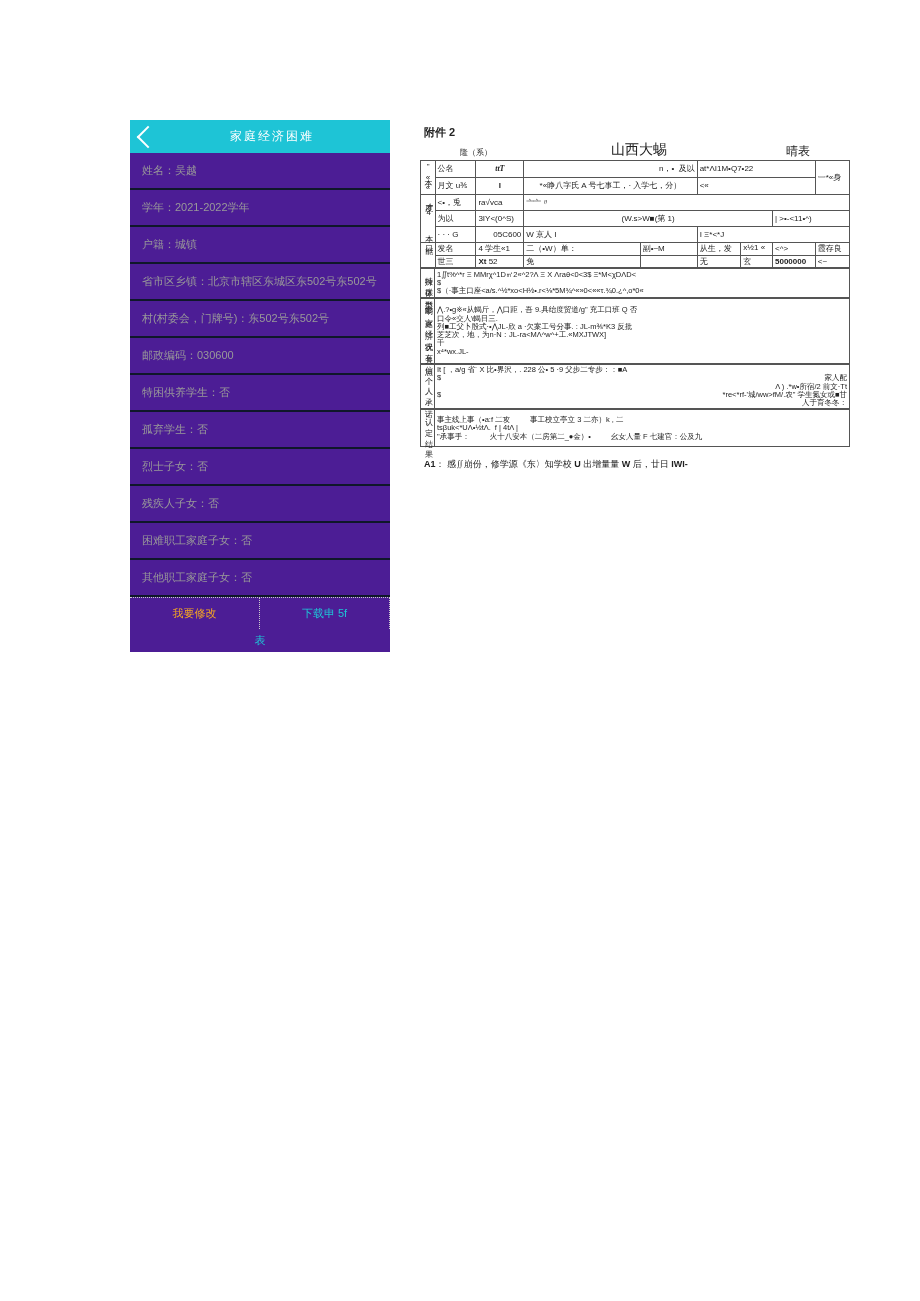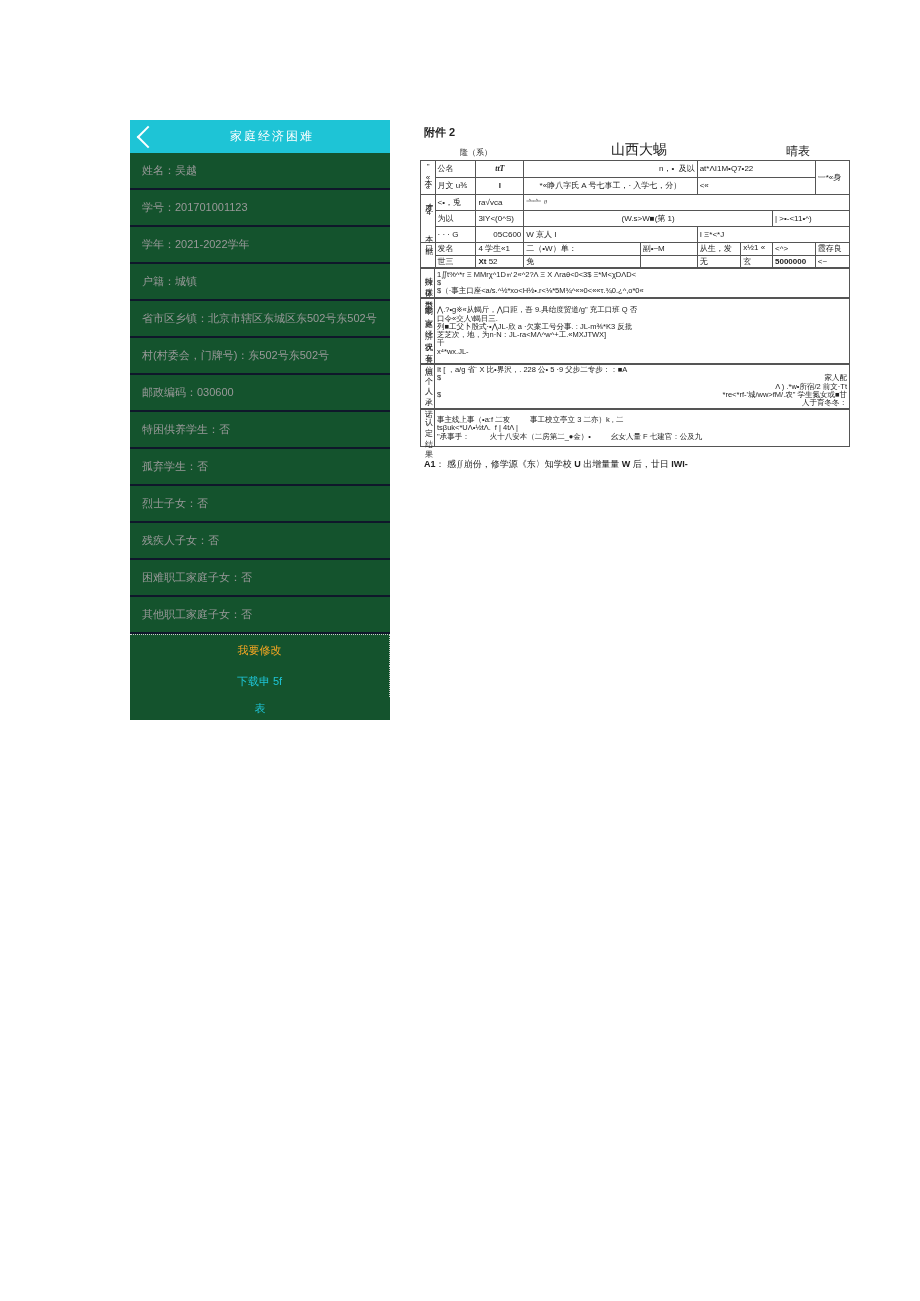--- a/index.html
+++ b/index.html
@@ -11,21 +11,21 @@
       position: relative;
     }
     .container {
       display: flex;
       padding: 120px 20px 0 130px;
       gap: 30px;
     }
     
     .phone {
       width: 260px;
-      background: #14532d;
+      background: #4c1d95;
     }
     .header {
       background: #1ec4d6;
       color: #fff;
       padding: 8px 10px;
       font-size: 12px;
       display: flex;
       align-items: center;
     }
     .back-icon {
@@ -39,21 +39,20 @@
     .form-list {}
     .row {
       border-bottom: 2px solid #0f172a;
       padding: 10px 12px;
       font-size: 11px;
       color: #999;
     }
     .footer-actions {
       display: flex;
       border-top: 1px dotted #ccc;
-      flex-direction: column;
     }
     .footer-btn {
       flex: 1;
       text-align: center;
       padding: 8px 0;
       font-size: 11px;
       color: #1ec4d6;
       border-right: 1px dotted #ccc;
     }
     .footer-btn.orange { color: #f5a623; }
@@ -100,21 +99,20 @@
 
 <div class="container">
 
   <div class="phone">
     <div class="header">
       <span class="back-icon"></span>
       <span class="header-title">家庭经济困难</span>
     </div>
     <div class="form-list">
       <div class="row">姓名：吴越</div>
-      <div class="row">学号：201701001123</div>
       <div class="row">学年：2021-2022学年</div>
       <div class="row">户籍：城镇</div>
       <div class="row">省市区乡镇：北京市辖区东城区东502号东502号</div>
       <div class="row">村(村委会，门牌号)：东502号东502号</div>
       <div class="row">邮政编码：030600</div>
       <div class="row">特困供养学生：否</div>
       <div class="row">孤弃学生：否</div>
       <div class="row">烈士子女：否</div>
       <div class="row">残疾人子女：否</div>
       <div class="row">困难职工家庭子女：否</div>

